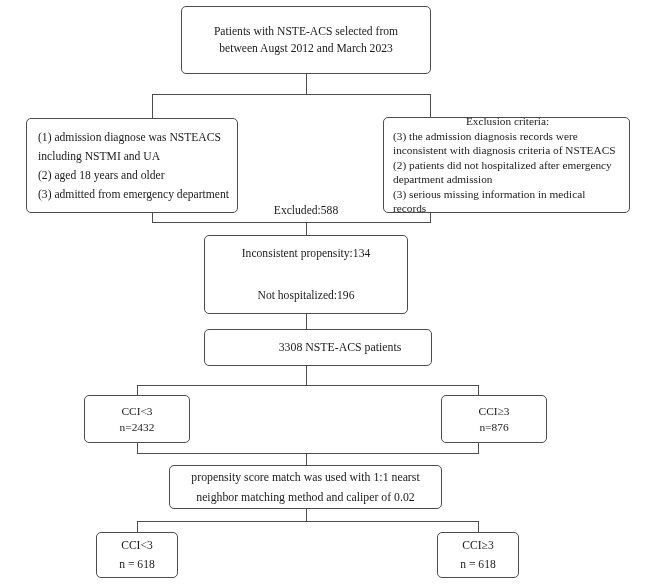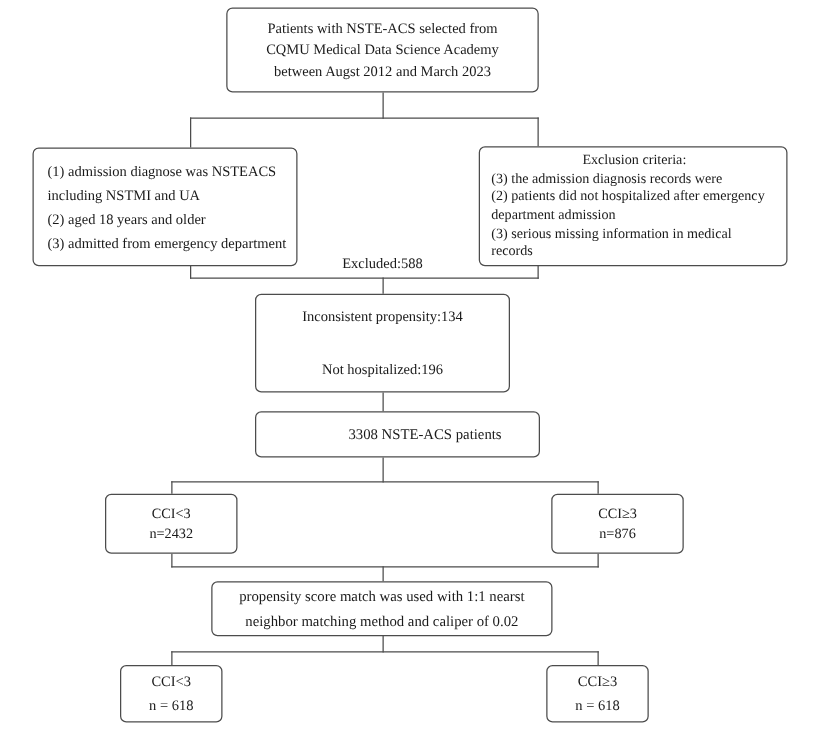--- a/index.html
+++ b/index.html
@@ -90,34 +90,34 @@
   <div class="conn h" style="left:137px; top:453px; width:342px;"></div>
   <div class="conn v" style="left:305.5px; top:453px; height:12px;"></div>
 
   <div class="conn v" style="left:305.5px; top:508px; height:14px;"></div>
   <div class="conn h" style="left:137px; top:521px; width:342px;"></div>
   <div class="conn v" style="left:137px; top:521px; height:11px;"></div>
   <div class="conn v" style="left:478px; top:521px; height:11px;"></div>
 
   <div class="node center" id="node-source" style="left:181px; top:6px; width:250px; height:68px;">
     <span class="line">Patients with NSTE-ACS selected from</span>
-    <span class="line">CQMU Medical Data Science Academy</span>
     <span class="line">between Augst 2012 and March 2023</span>
   </div>
 
   <div class="node left hdr-center" id="node-inclusion" style="left:26px; top:118px; width:212px; height:95px;">
     <span class="line">(1) admission diagnose was NSTEACS</span>
     <span class="line">including NSTMI and UA</span>
     <span class="line">(2) aged 18 years and older</span>
     <span class="line">(3) admitted from emergency department</span>
   </div>
 
   <div class="node left hdr-center" id="node-exclusion" style="left:383px; top:117px; width:247px; height:96px;">
     <span class="line hdr">Exclusion criteria:</span>
     <span class="line">(3) the admission diagnosis records were</span>
+    <span class="line">inconsistent with diagnosis criteria of NSTEACS</span>
     <span class="line">(2) patients did not hospitalized after emergency</span>
     <span class="line">department admission</span>
     <span class="line">(3) serious missing information in medical</span>
     <span class="line">records</span>
   </div>
 
   <div class="node center" id="node-excluded" style="left:204px; top:235px; width:204px; height:79px;gap:25px;">
     <span class="line">Excluded:588</span>
     <span class="line">Inconsistent propensity:134</span>
     <span class="line">Not hospitalized:196</span>

